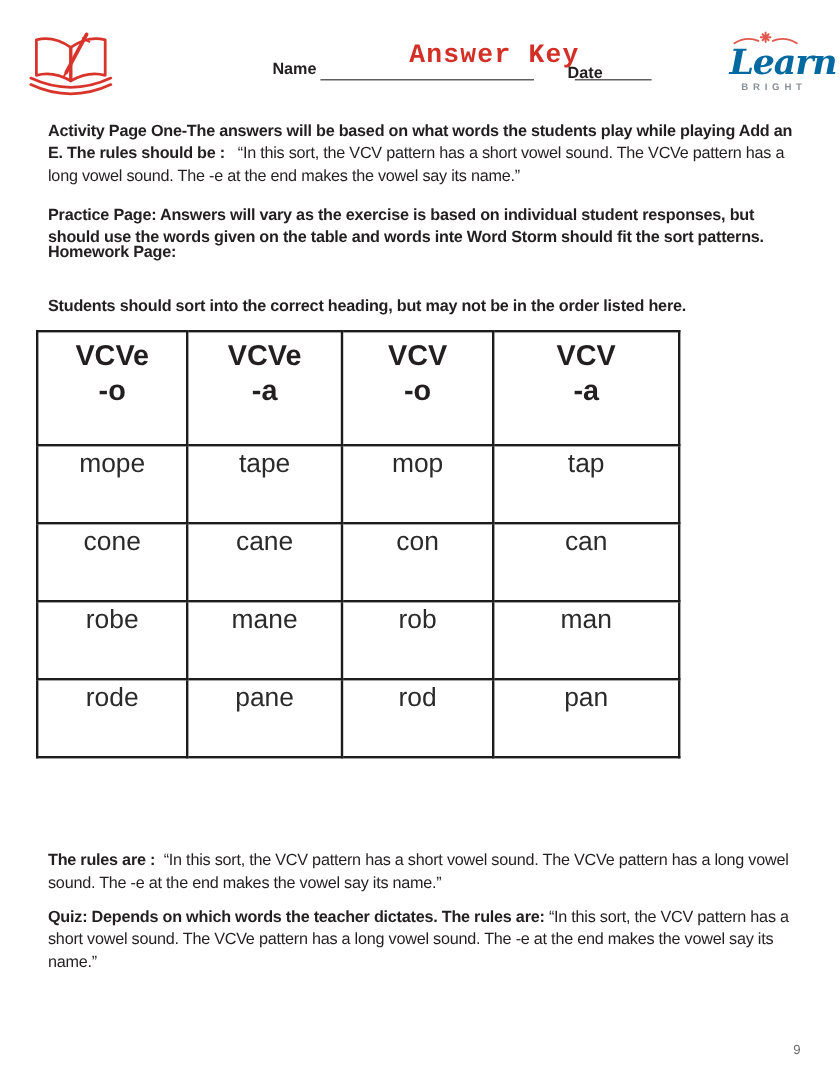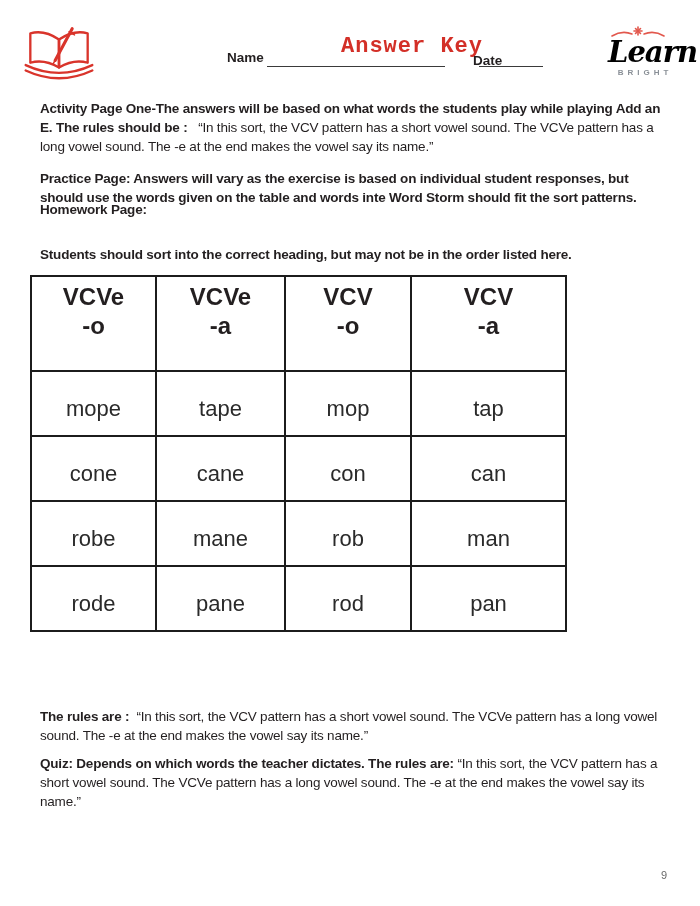--- a/index.html
+++ b/index.html
@@ -16,21 +16,21 @@
     position:absolute;left:322px;top:34px;width:180px;text-align:center;
     font-family:"Liberation Mono","DejaVu Sans Mono",monospace;
     font-weight:bold;font-size:22px;color:#d32f27;letter-spacing:1px;white-space:nowrap;
   }
   .date-label{position:absolute;left:473px;top:53px;font-size:13.5px;font-weight:bold;}
   .date-line{position:absolute;left:479px;top:46px;width:64px;height:20px;border-bottom:1.5px solid #3a3a3a;}
   .learn-logo{position:absolute;left:592px;top:26px;width:92px;text-align:center;}
   .learn-sparkle{display:block;margin:0 auto 0 auto;width:56px;height:12px;}
   .learn-script{
     display:block;font-family:"DejaVu Serif",serif;font-style:italic;font-weight:bold;
-    font-size:29px;line-height:28px;color:#000000;letter-spacing:-1px;margin-left:16px;
+    font-size:29px;line-height:28px;color:#0369a1;letter-spacing:-1px;margin-left:16px;
   }
   .learn-sub{display:block;font-size:8px;font-weight:bold;letter-spacing:4px;color:#8a9097;margin-top:2px;padding-left:14px;}
   
   .para{
     position:absolute;left:40px;width:628px;margin:0;
     font-size:13.5px;line-height:19px;letter-spacing:-0.2px;
   }
   .para b{font-weight:bold;}
   #p1{top:99px;}
   #p2{top:169px;}
@@ -41,21 +41,21 @@
   
   .sort-table{
     position:absolute;left:30px;top:275px;
     border-collapse:collapse;table-layout:fixed;width:535px;
   }
   .sort-table th,.sort-table td{
     border:2px solid #1c1c1c;text-align:center;vertical-align:top;
     box-sizing:border-box;overflow:hidden;
   }
   .sort-table th{height:95px;font-weight:bold;font-size:24px;line-height:29px;padding-top:5px;}
-  .sort-table td{height:65px;font-weight:normal;font-size:22px;padding-top:24px;color:#2a2a2a;}
+  .sort-table td{height:65px;font-weight:normal;font-size:22px;padding-top:1px;color:#2a2a2a;}
   
   .page-number{position:absolute;left:661px;top:869px;font-size:11px;color:#6a6a6a;}
 </style>
 </head>
 <body>
 
 <div class="page">
 
   <svg class="book-logo" viewBox="0 0 100 80" fill="none" stroke="#d9342b" stroke-width="3" stroke-linecap="round" stroke-linejoin="round">
     <path d="M50 20 Q31 7 13 12 L13 50 Q31 45 50 56 Z"></path>

